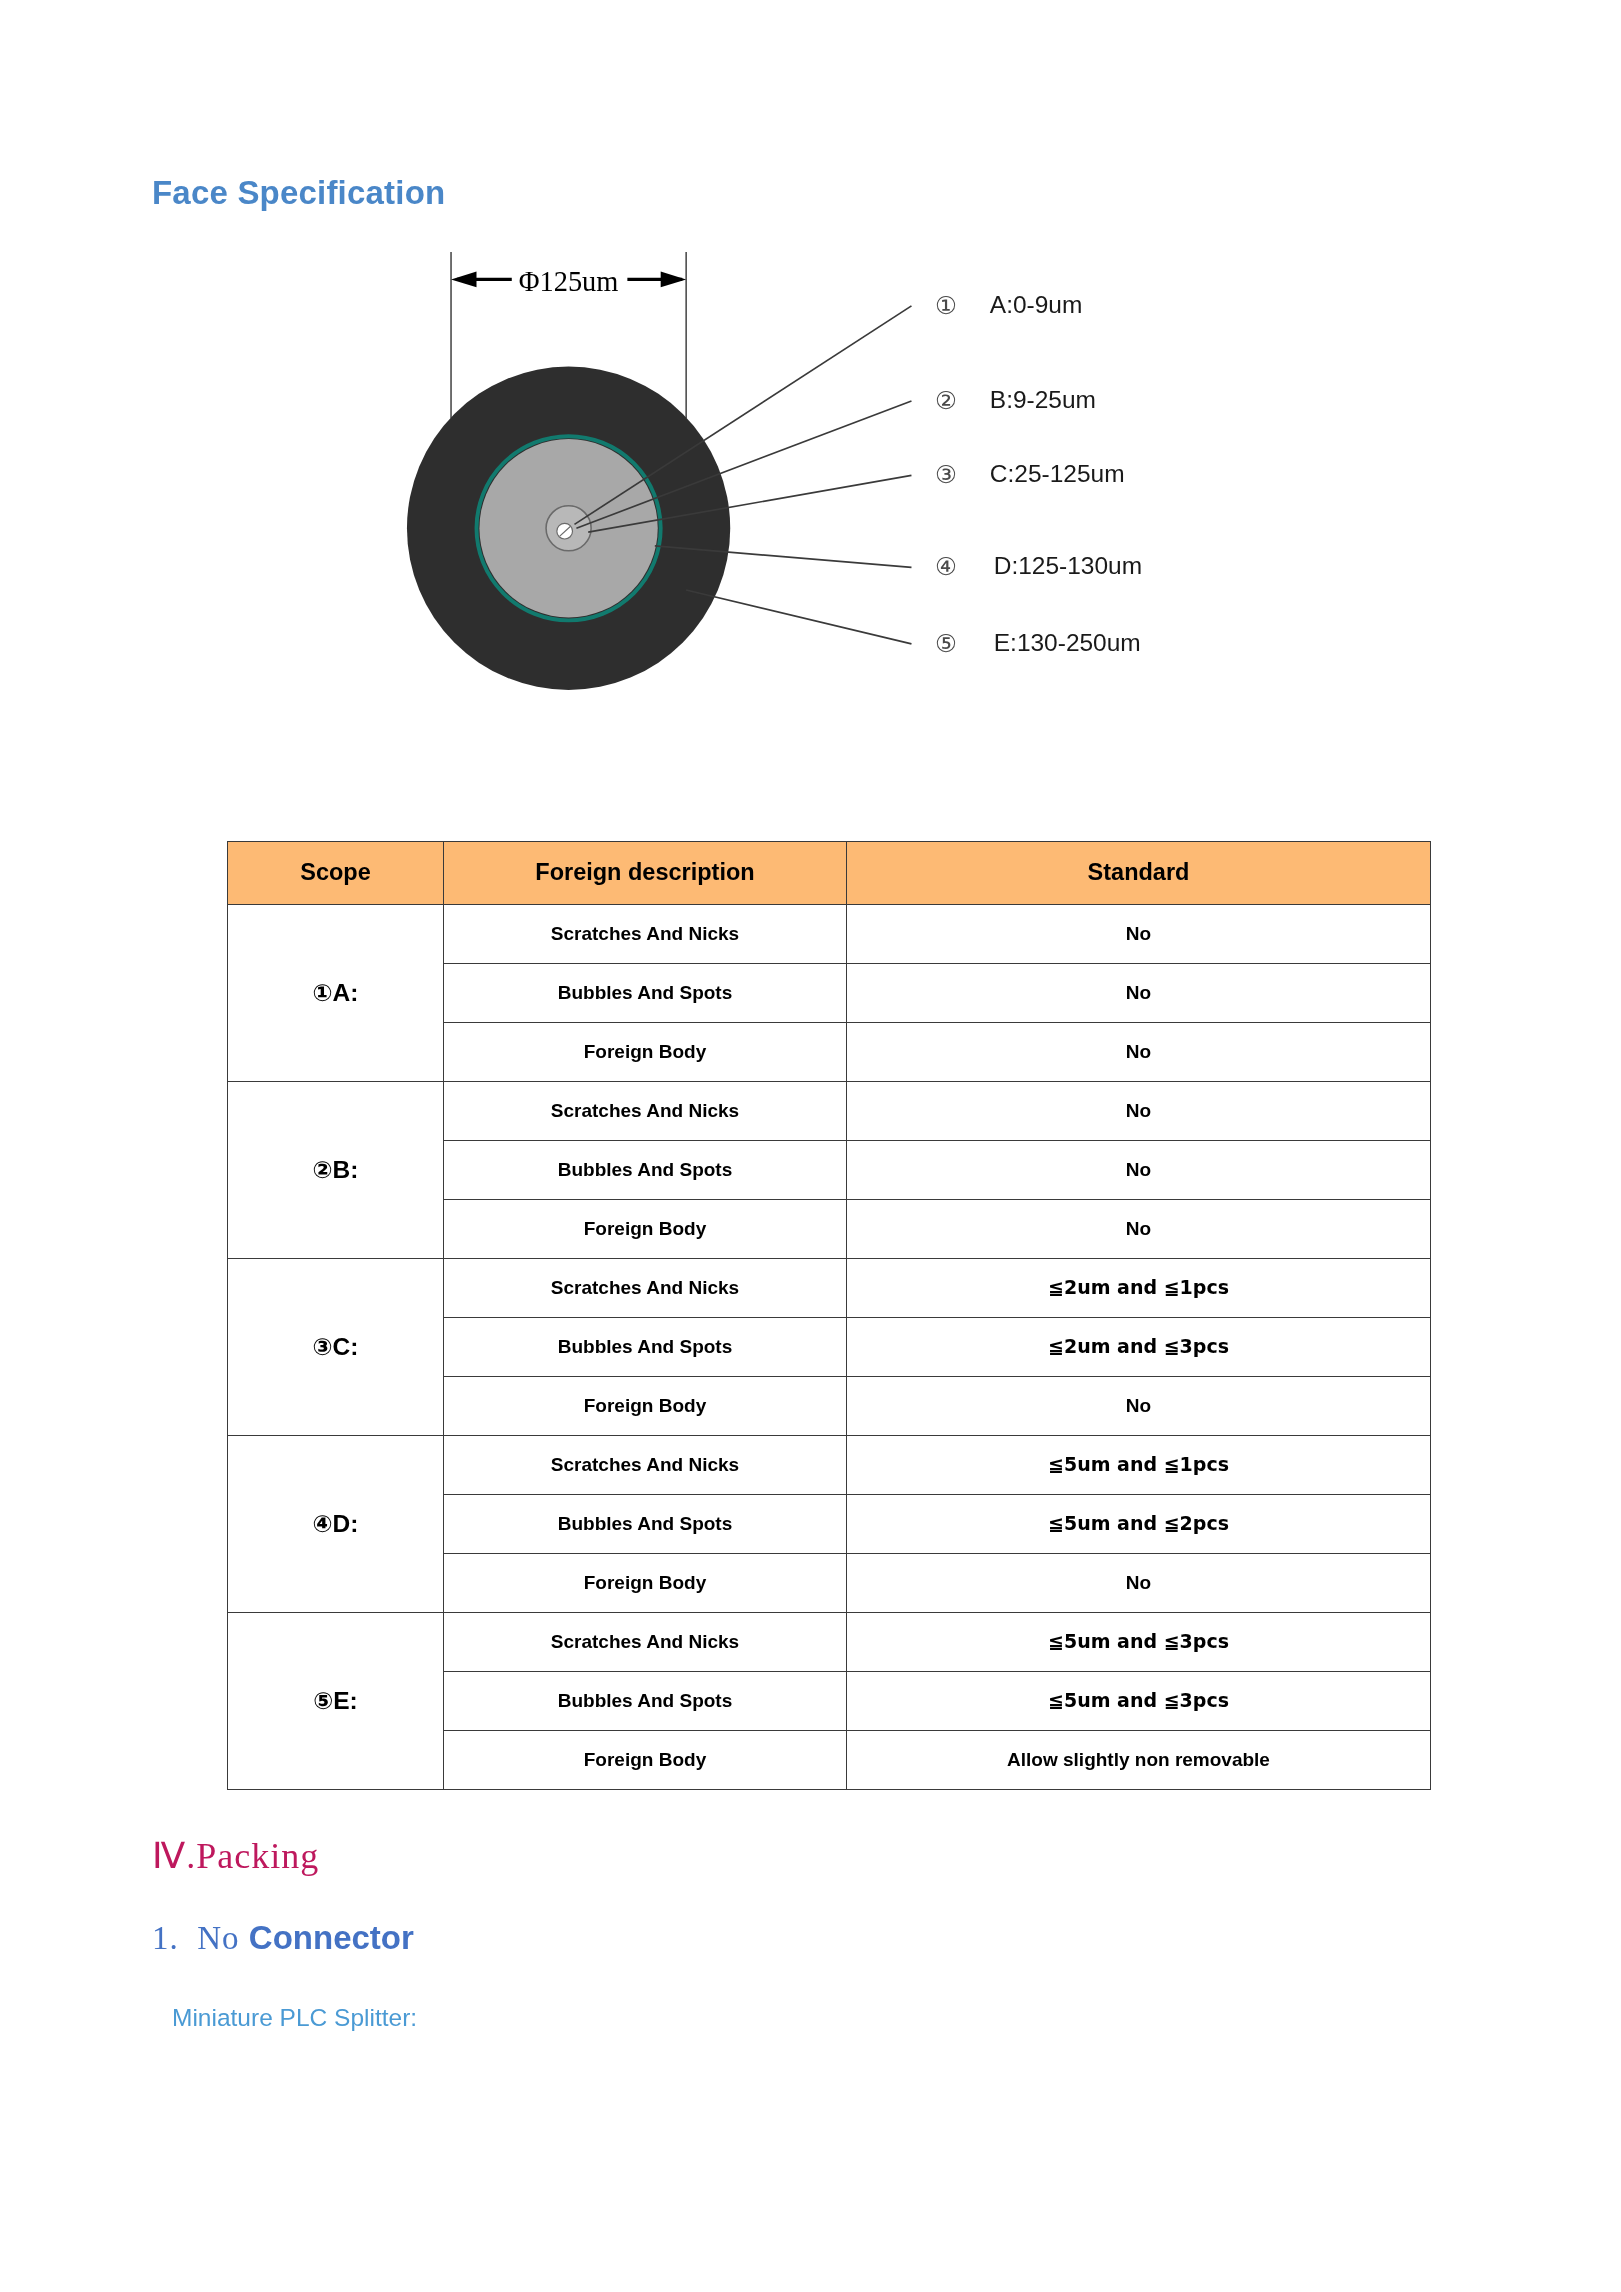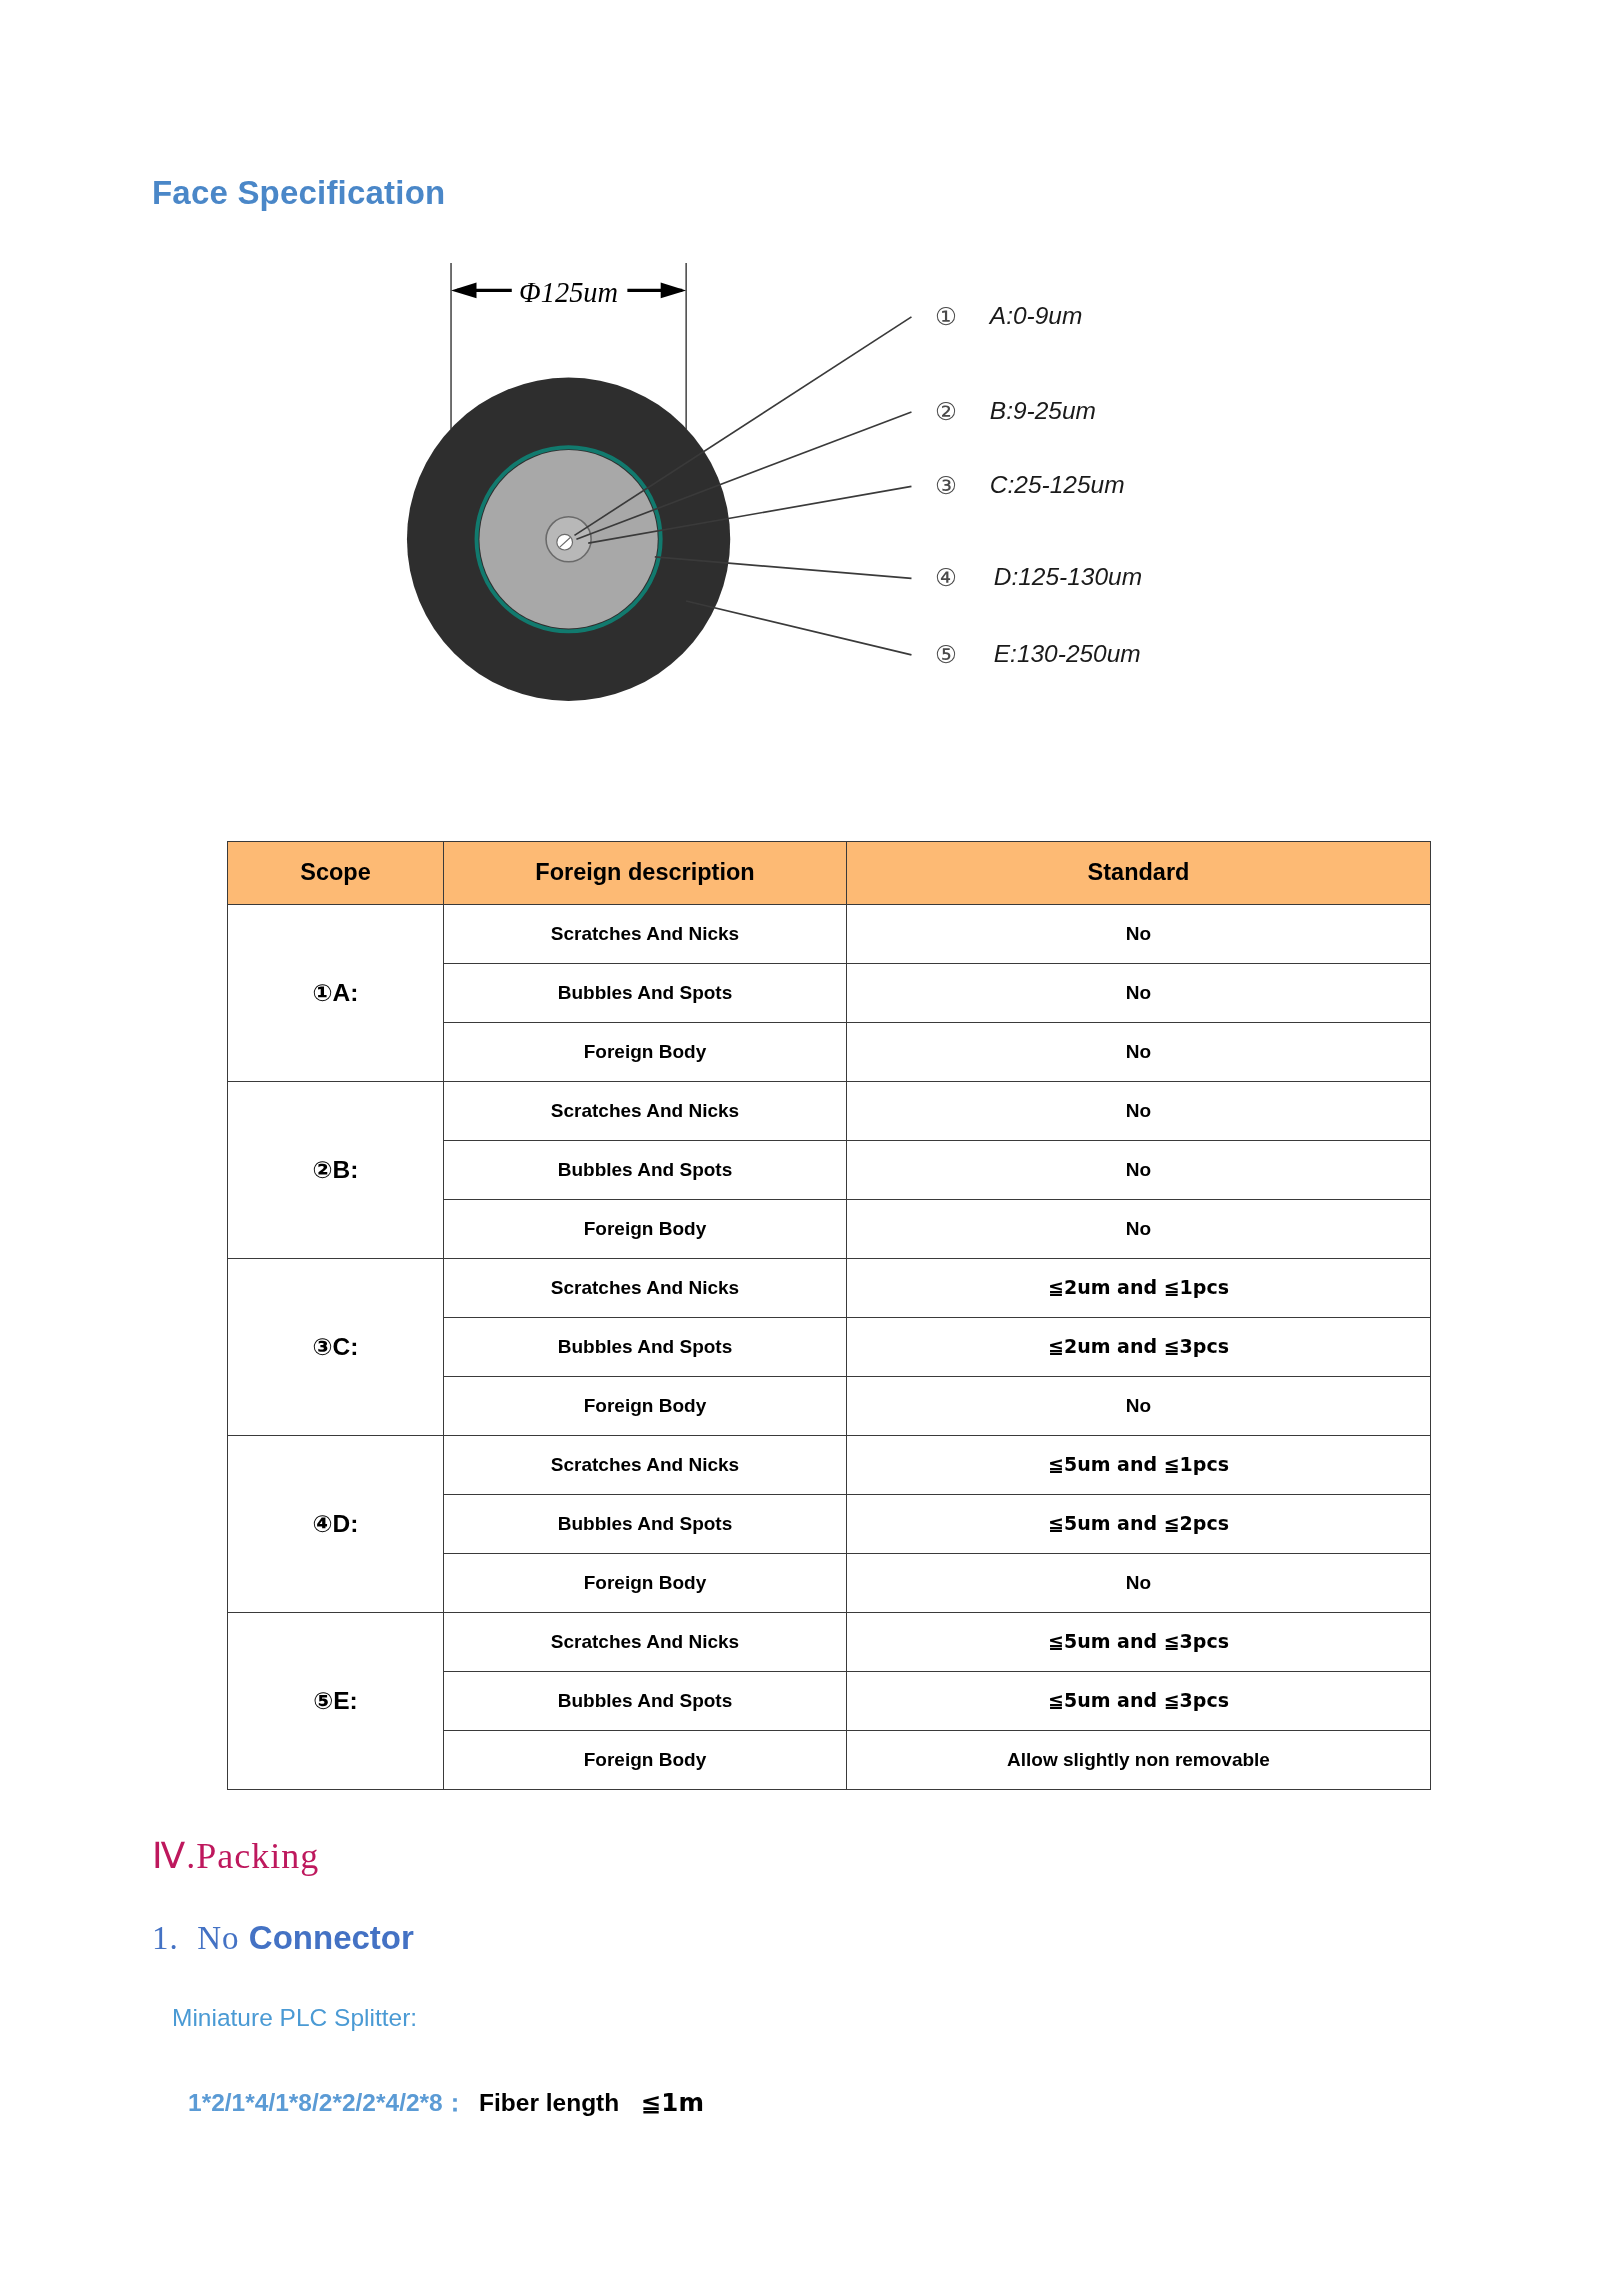--- a/index.html
+++ b/index.html
@@ -31,24 +31,23 @@
     font-weight: bold;
     color: #4a87c8;
     letter-spacing: 0.2px;
     white-space: nowrap;
   }
 
   
   .diagram {
     position: absolute;
     left: 294px;
-    top: 263px;
+    top: 252px;
     width: 1039px;
     height: 529px;
-    font-style: italic;
   }
   .diagram svg { display: block; }
 
   
   .spec-table {
     position: absolute;
     left: 227px;
     top: 841px;
     width: 1203px;
     border-collapse: collapse;
@@ -299,18 +298,15 @@
   <div class="packing-heading">
     <span>Ⅳ.</span><span>Packing</span>
   </div>
 
   <div class="no-connector">
     <span>1.</span>&nbsp;&nbsp;<span>No</span>&nbsp;<span class="bold-sans">Connector</span>
   </div>
 
   <div class="miniature">Miniature PLC Splitter:</div>
 
-  <div class="fiber-line">
-    <span class="blue">1*2/1*4/1*8/2*2/2*4/2*8：</span><span class="spacer"></span><span>Fiber length</span><span class="spacer-lg"></span><span class="le">≦1m</span>
-  </div>
 
 </div>
 
 
 </body></html>

